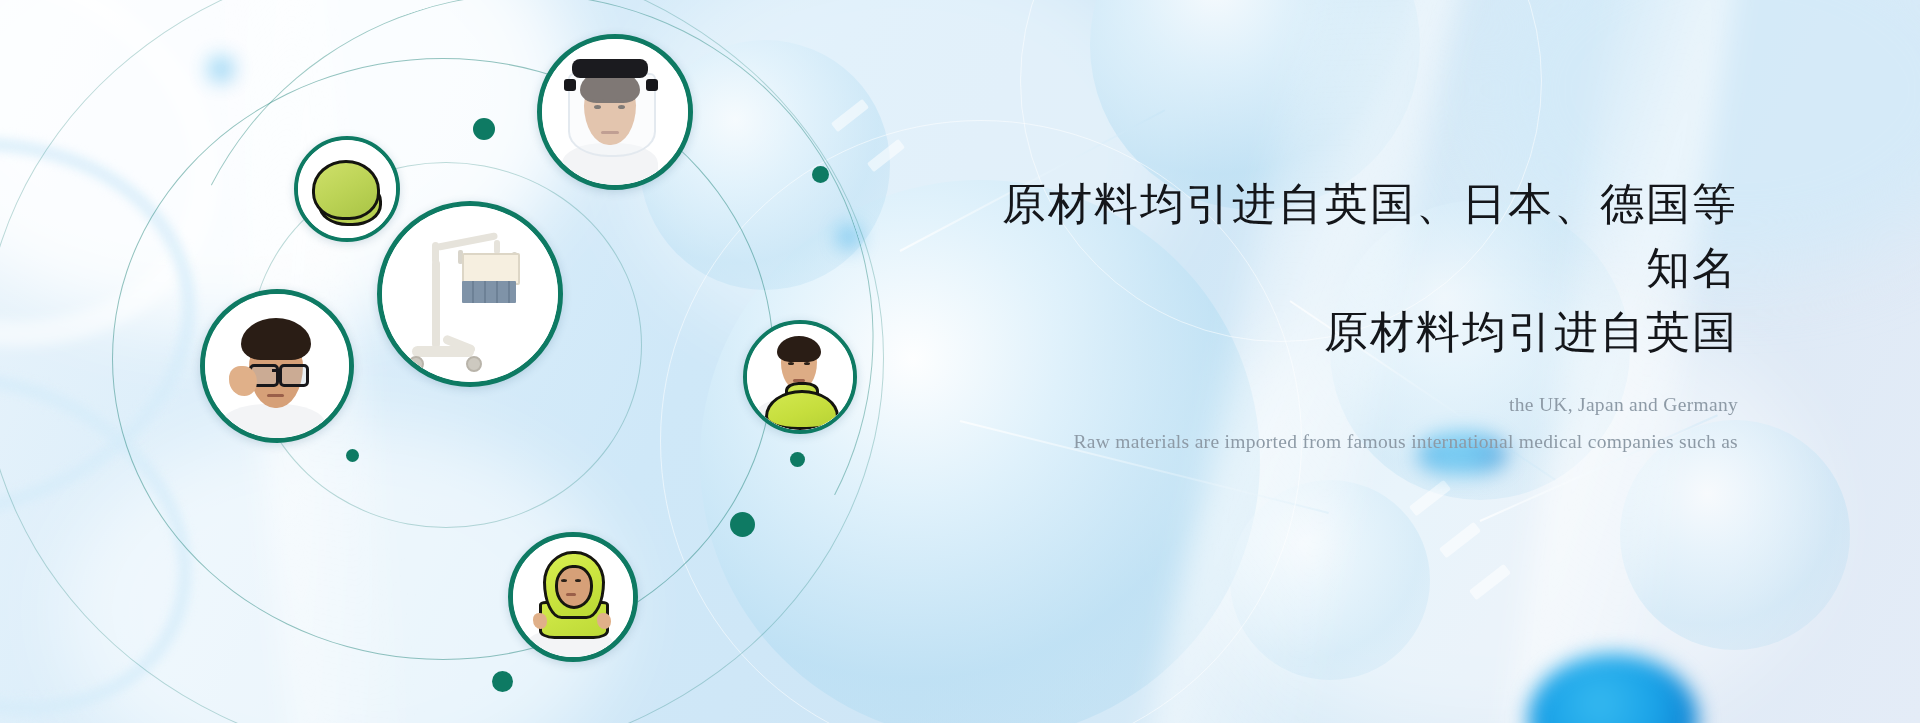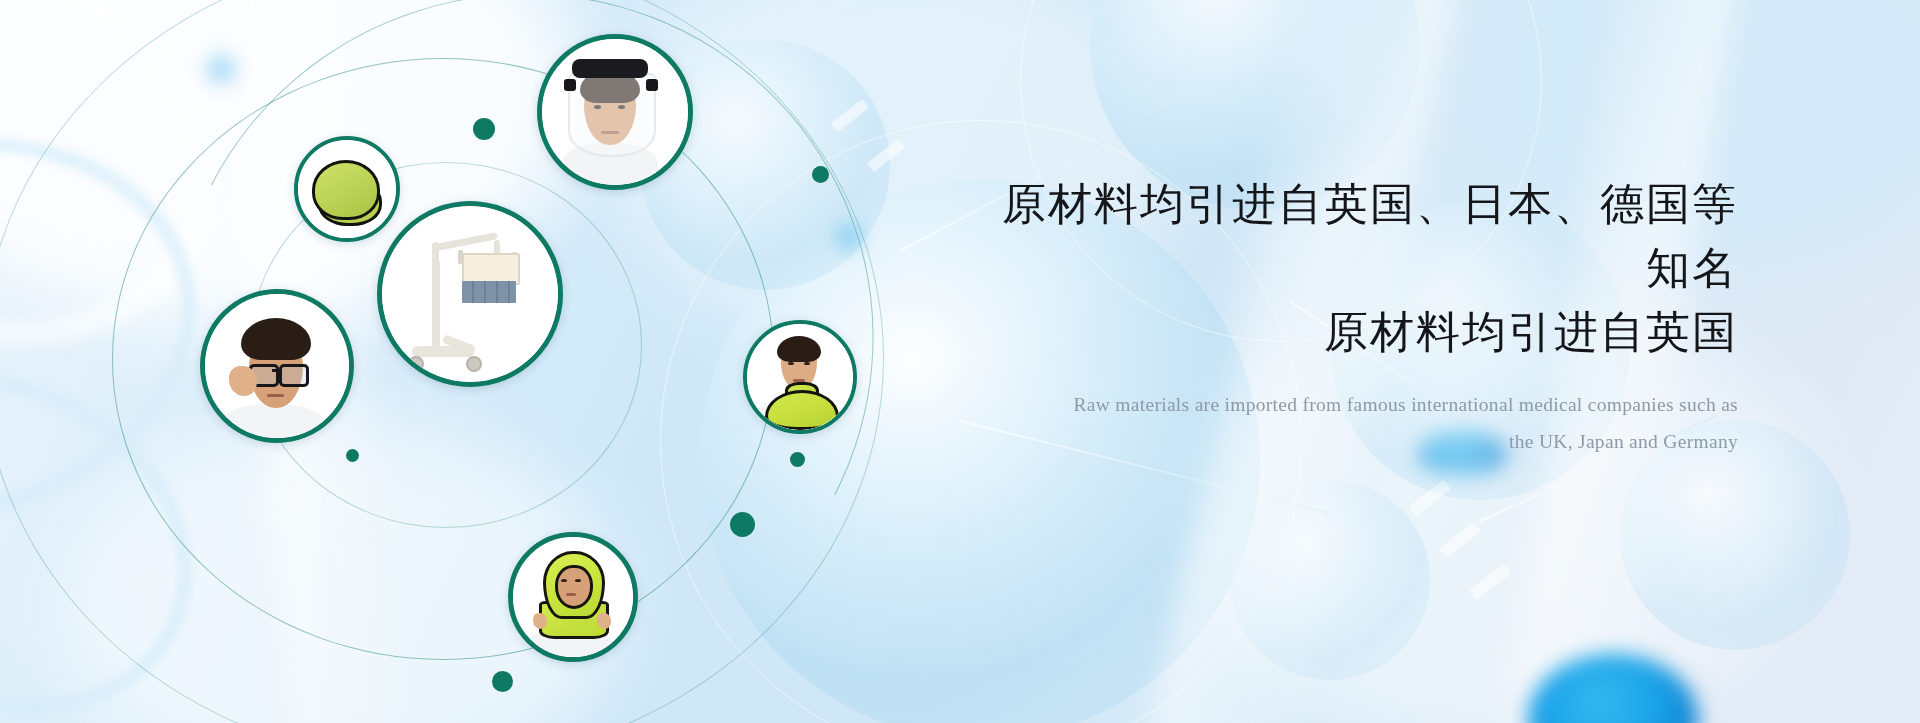--- a/index.html
+++ b/index.html
@@ -234,18 +234,18 @@
       </div>
     </div>
   </div>
 
   <div class="copy">
     <div class="headline">
       <span>原材料均引进自英国、日本、德国等知名</span>
       <span class="l2">原材料均引进自英国</span>
     </div>
     <div class="sub">
+      <span style="display:block">the UK, Japan and Germany</span>
       <span>Raw materials are imported from famous international medical companies such as</span>
-      <span style="display:block">the UK, Japan and Germany</span>
     </div>
   </div>
 
 </div>
 
 </body></html>

